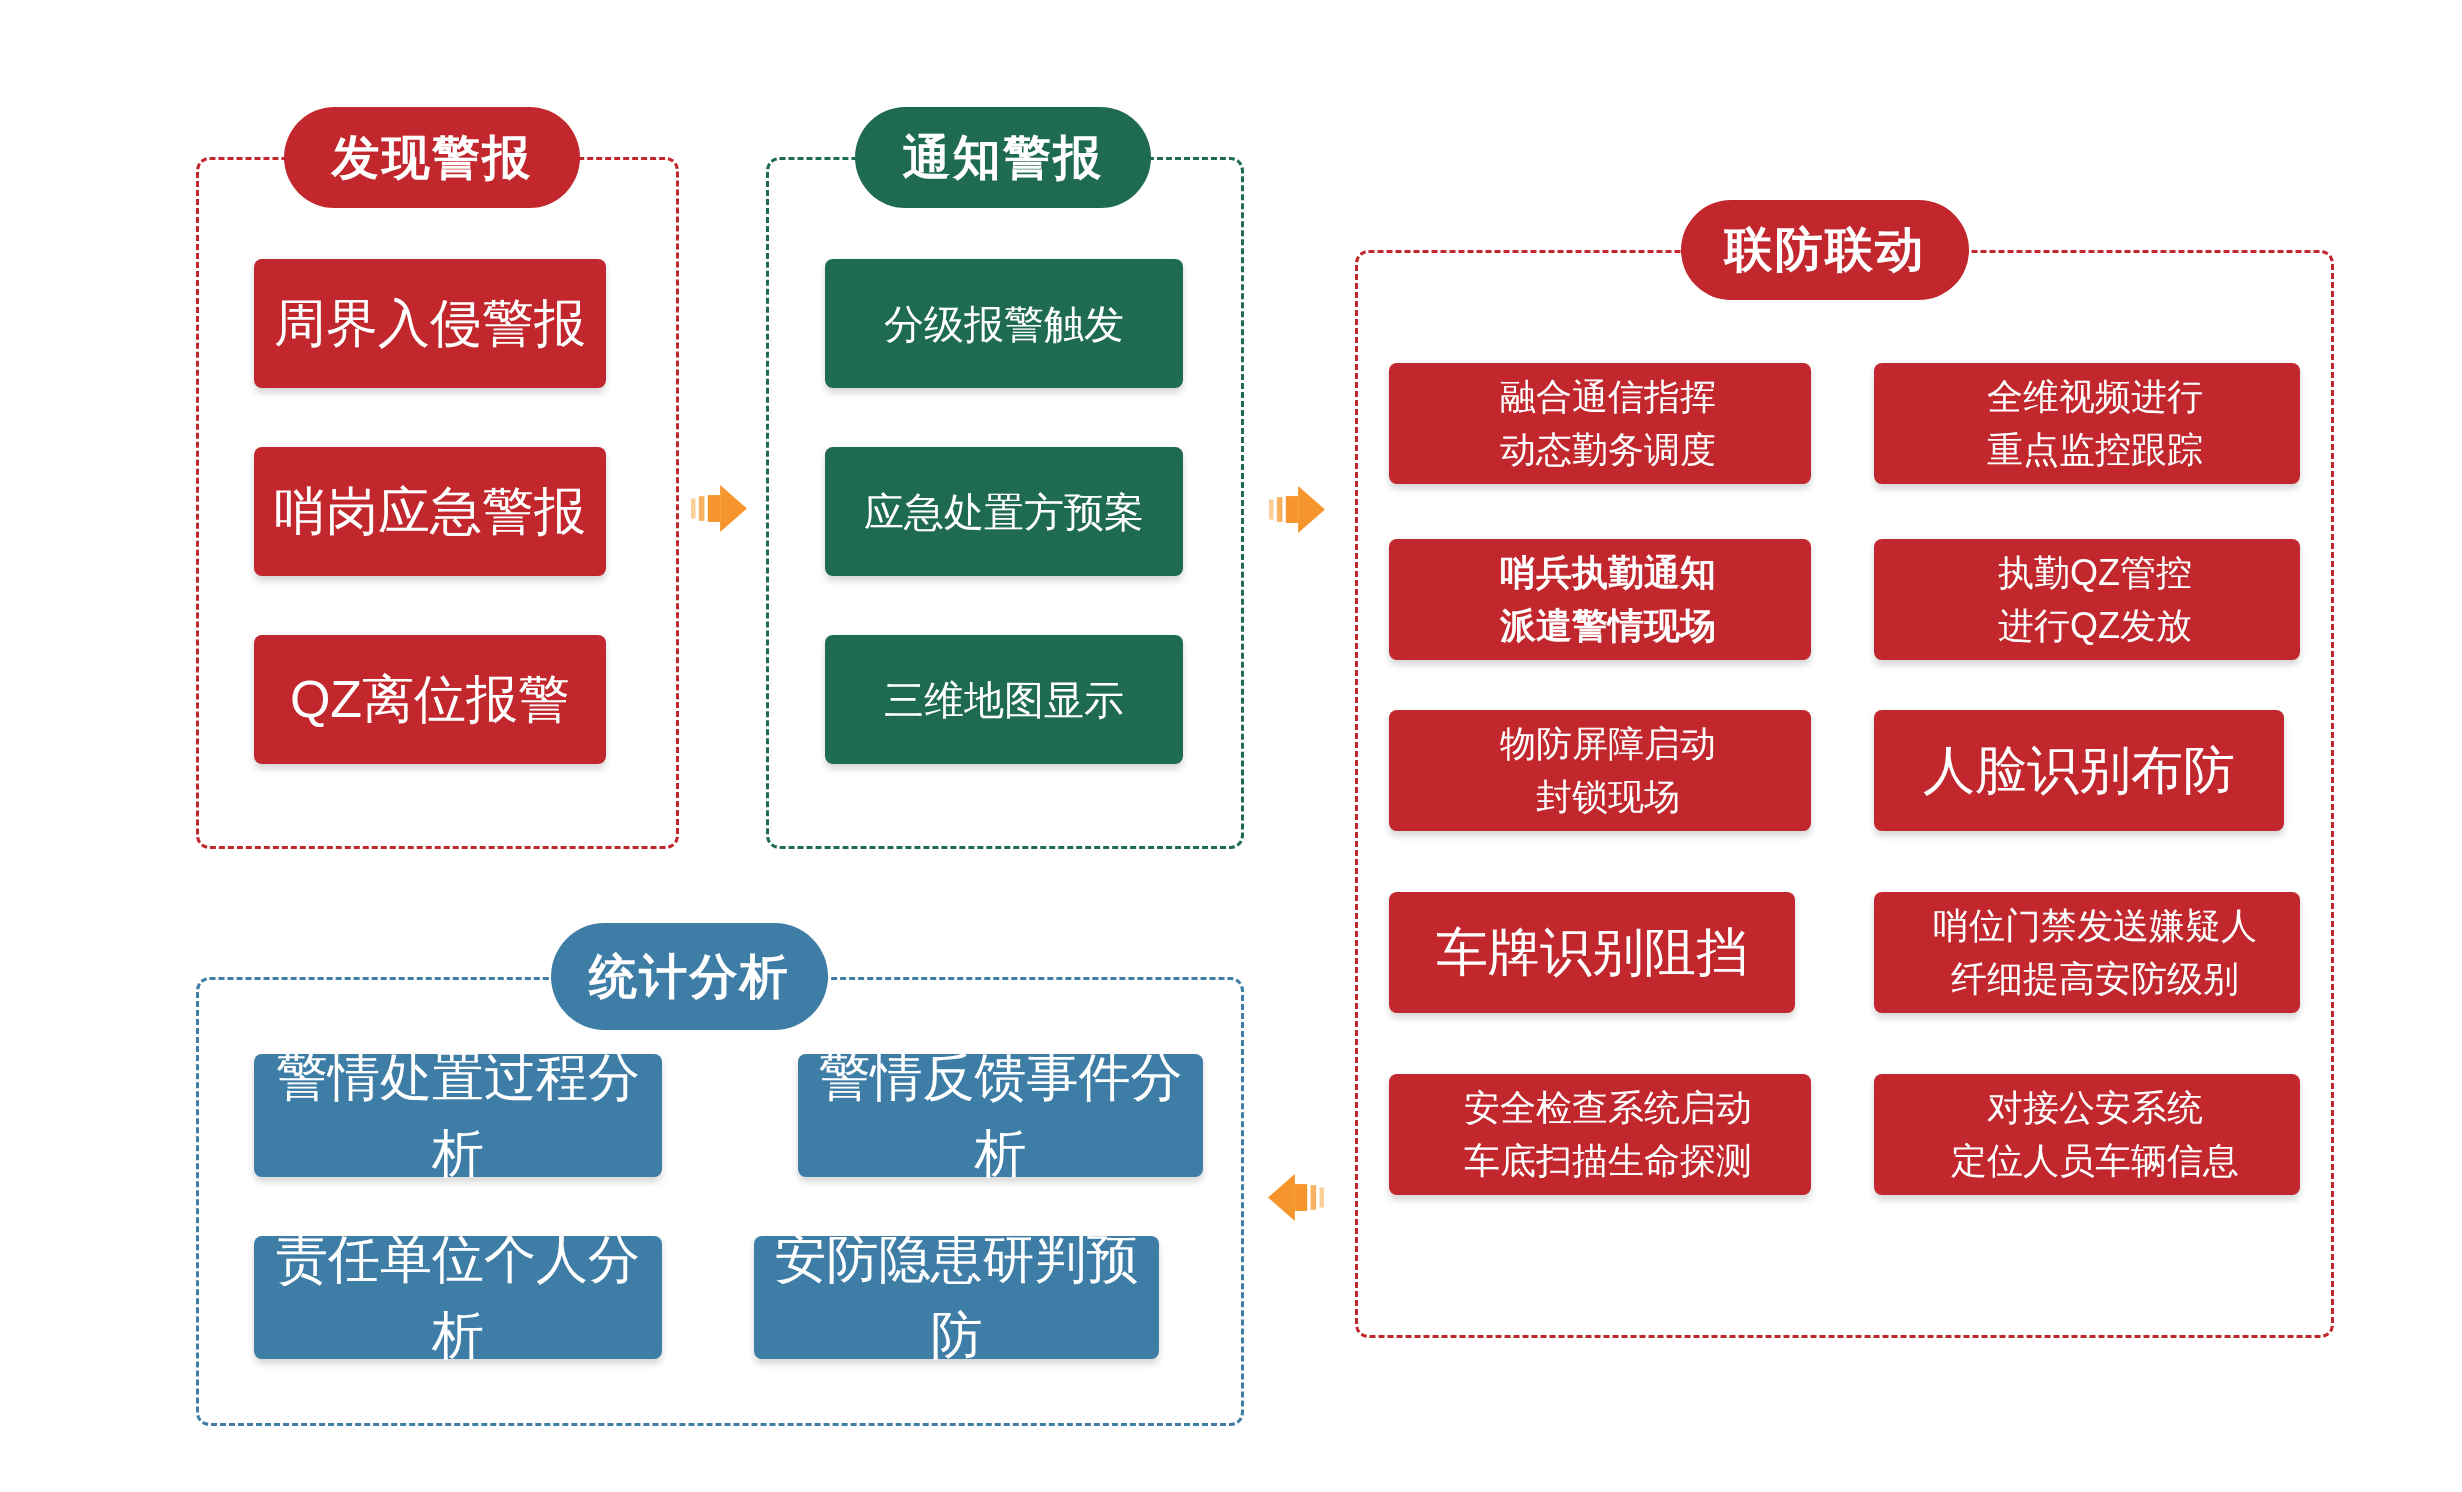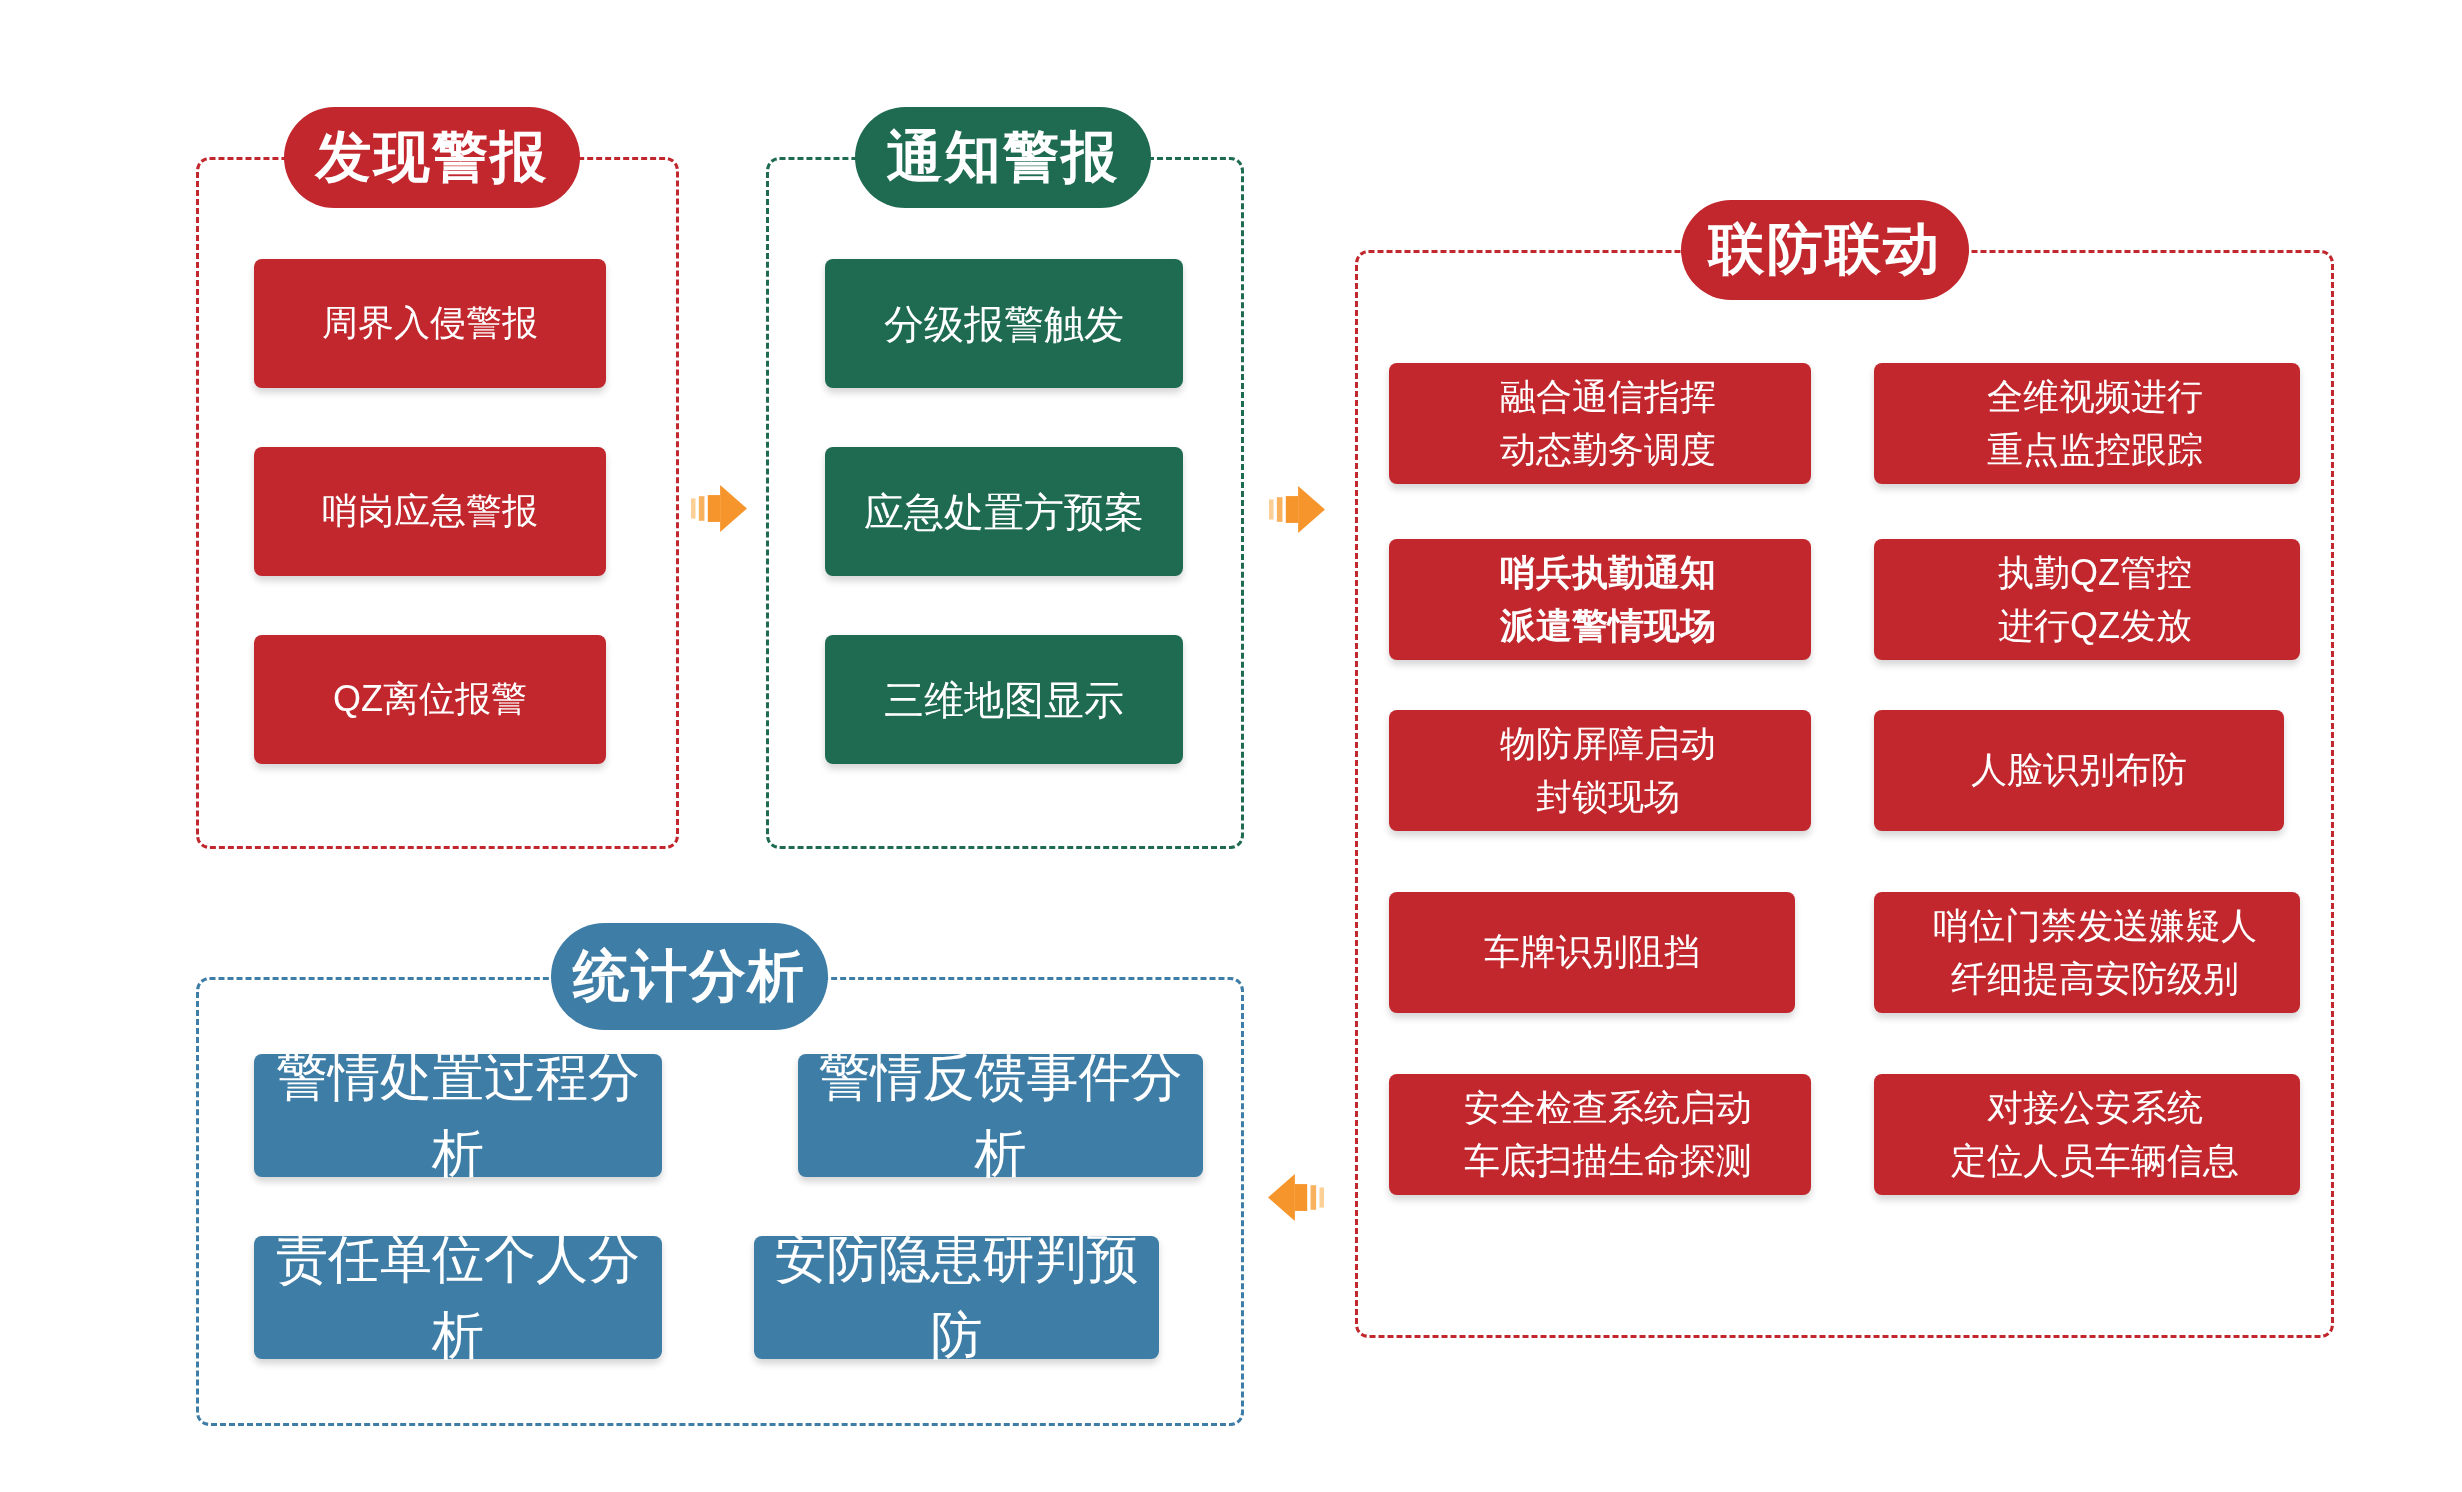--- a/index.html
+++ b/index.html
@@ -18,31 +18,31 @@
     font-family:"Liberation Sans", sans-serif;overflow:hidden;
   }
   .group-border{
     position:absolute;border-radius:13.5px;background:transparent;
   }
   .gb-red{border:3.9px dashed var(--red);}
   .gb-green{border:3.9px dashed var(--green);}
   .gb-blue{border:3.9px dashed var(--blue);}
   .pill{
     position:absolute;border-radius:562px;display:flex;align-items:center;justify-content:center;
-    color:var(--text);font-weight:bold;font-size:56px;letter-spacing:2.2px;z-index:3;
+    color:var(--text);font-weight:bold;font-size:48px;letter-spacing:2.2px;z-index:3;
   }
   .pill-red{background:var(--red);}
   .pill-green{background:var(--green);}
   .pill-blue{background:var(--blue);}
   .node{
     position:absolute;border-radius:7.9px;display:flex;align-items:center;justify-content:center;
     color:var(--text);text-align:center;white-space:pre-line;z-index:2;
     box-shadow:0 4.5px 7.9px rgba(0,0,0,0.16);
   }
-  .node-red{background:var(--red);font-size:36px;line-height:1.45;}
+  .node-red{background:var(--red);font-size:52px;line-height:1.45;}
   .node-green{background:var(--green);font-size:40px;line-height:1.45;}
   .node-blue{background:var(--blue);font-size:52px;line-height:1.45;}
   .node.two-line{font-size:36px;padding-left:16px;}
   .arrow{position:absolute;z-index:2;}
   .arrow svg{display:block;width:100%;height:100%;}
   .arrow.left svg{transform:scaleX(-1);}
 </style>
 </head>
 <body>
 

